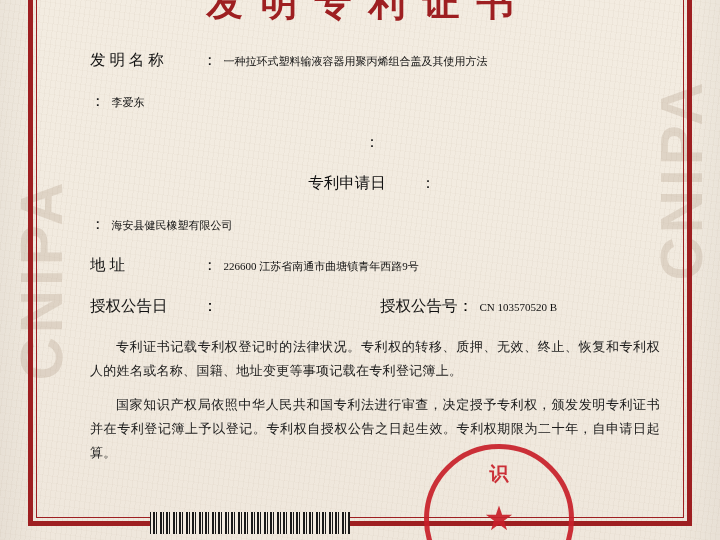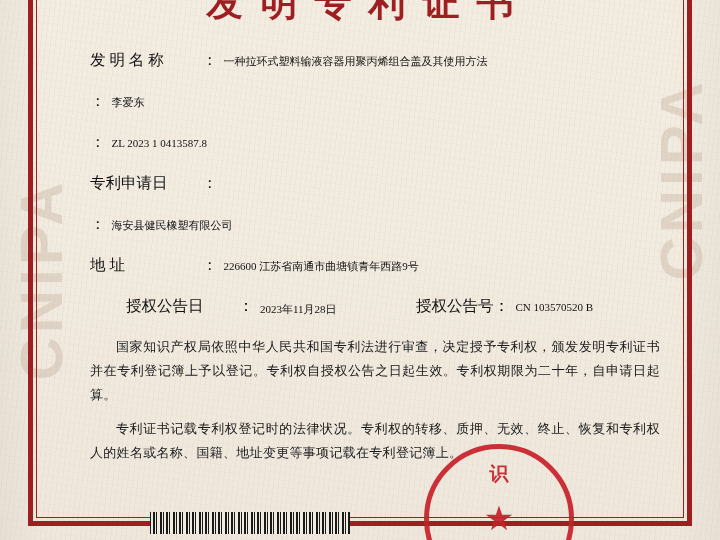--- a/index.html
+++ b/index.html
@@ -92,20 +92,21 @@
     top: 50px;
     left: 40px;
     right: 10px;
   }
   .field-row {
     display: flex;
     align-items: baseline;
     margin-bottom: 20px;
     font-size: 15.5px;
     color: #1a1a1a;
+    justify-content: center;
   }
   .f-label {
     width: 112px;
     flex: 0 0 112px;
     font-size: 15.5px;
     color: #111;
     white-space: nowrap;
   }
   .f-colon {
     flex: 0 0 auto;
@@ -114,21 +115,21 @@
   .f-value {
     flex: 1 1 auto;
     font-size: 11px;
     color: #111;
   }
   .row-two-col {
     display: flex;
     align-items: baseline;
     margin-bottom: 18px;
   }
-  .col-a { width: 290px; flex: 0 0 290px; display: flex; align-items: flex-end; margin-left: 36px; }
+  .col-a { width: 290px; flex: 0 0 290px; display: flex; align-items: center; }
   .col-b { flex: 1 1 auto; display: flex; align-items: center; }
   .col-b .f-label { width: auto; flex: 0 0 auto; }
 
   .para {
     font-size: 13px;
     line-height: 1.85;
     color: #1a1a1a;
     text-align: justify;
     margin-top: 4px;
     text-indent: 26px;
@@ -205,21 +206,20 @@
         <span class="f-value">一种拉环式塑料输液容器用聚丙烯组合盖及其使用方法</span>
       </div>
 
       <div class="field-row">
         <span class="f-colon">：</span>
         <span class="f-value">李爱东</span>
       </div>
 
       <div class="field-row">
         <span class="f-colon">：</span>
-        <span class="f-value">ZL 2023 1 0413587.8</span>
       </div>
 
       <div class="field-row">
         <span class="f-label">专利申请日</span>
         <span class="f-colon">：</span>
       </div>
 
       <div class="field-row">
         <span class="f-colon">：</span>
         <span class="f-value">海安县健民橡塑有限公司</span>
@@ -228,31 +228,30 @@
       <div class="field-row">
         <span class="f-label">地        址</span>
         <span class="f-colon">：</span>
         <span class="f-value">226600 江苏省南通市曲塘镇青年西路9号</span>
       </div>
 
       <div class="row-two-col">
         <div class="col-a">
           <span class="f-label">授权公告日</span>
           <span class="f-colon">：</span>
-          <span class="f-value">2023年11月28日</span>
         </div>
         <div class="col-b">
           <span class="f-label">授权公告号</span>
           <span class="f-colon">：</span>
           <span class="f-value">CN 103570520 B</span>
         </div>
       </div>
 
+      <div class="para">专利证书记载专利权登记时的法律状况。专利权的转移、质押、无效、终止、恢复和专利权人的姓名或名称、国籍、地址变更等事项记载在专利登记簿上。</div>
       <div class="para">国家知识产权局依照中华人民共和国专利法进行审查，决定授予专利权，颁发发明专利证书并在专利登记簿上予以登记。专利权自授权公告之日起生效。专利权期限为二十年，自申请日起算。</div>
-      <div class="para">专利证书记载专利权登记时的法律状况。专利权的转移、质押、无效、终止、恢复和专利权人的姓名或名称、国籍、地址变更等事项记载在专利登记簿上。</div>
 
     </div>
 
     <div class="barcode"></div>
 
     <div class="seal">
       <div class="seal-text">识</div>
       <div class="seal-star">★</div>
     </div>
 

